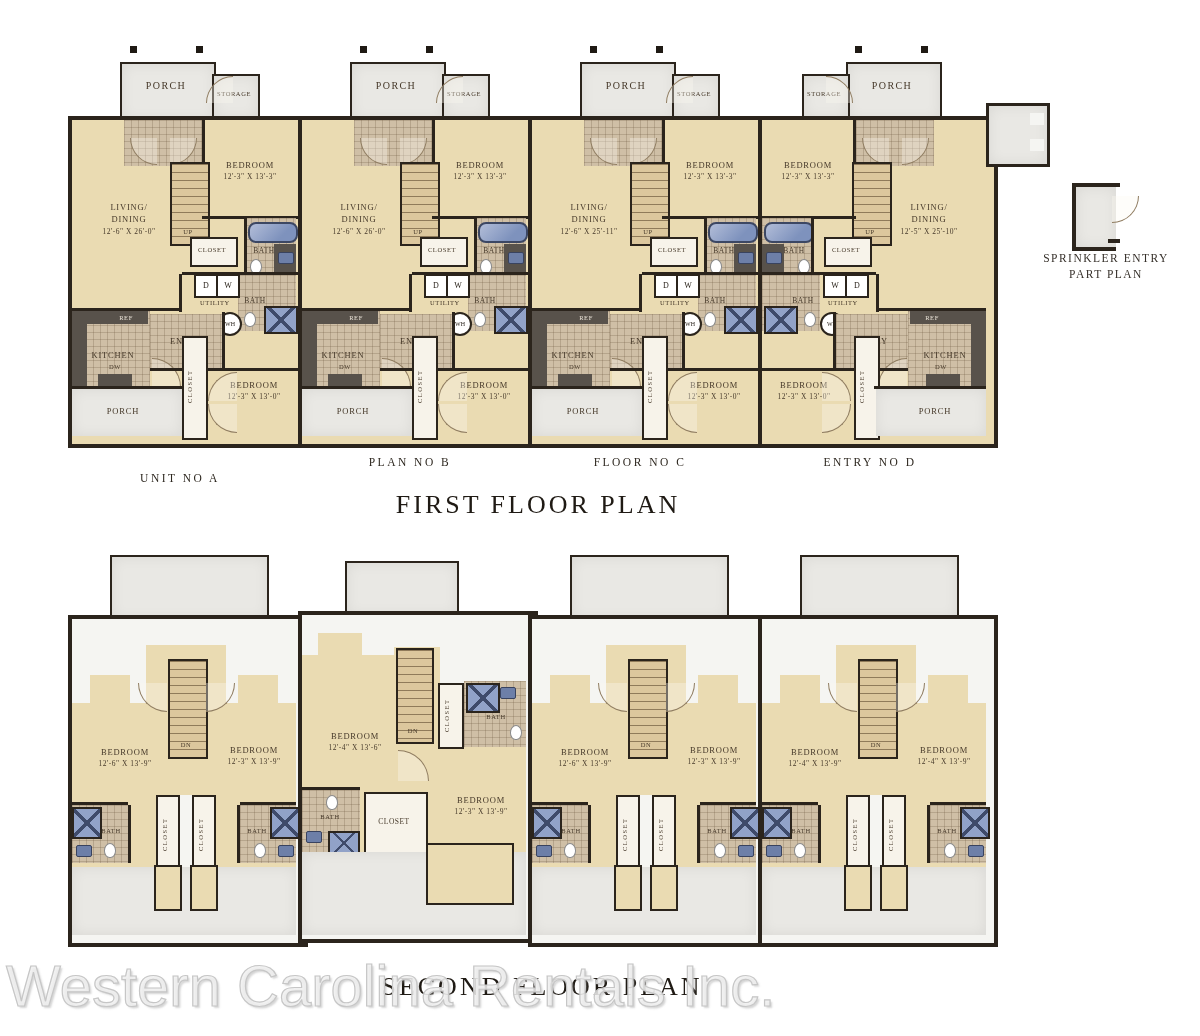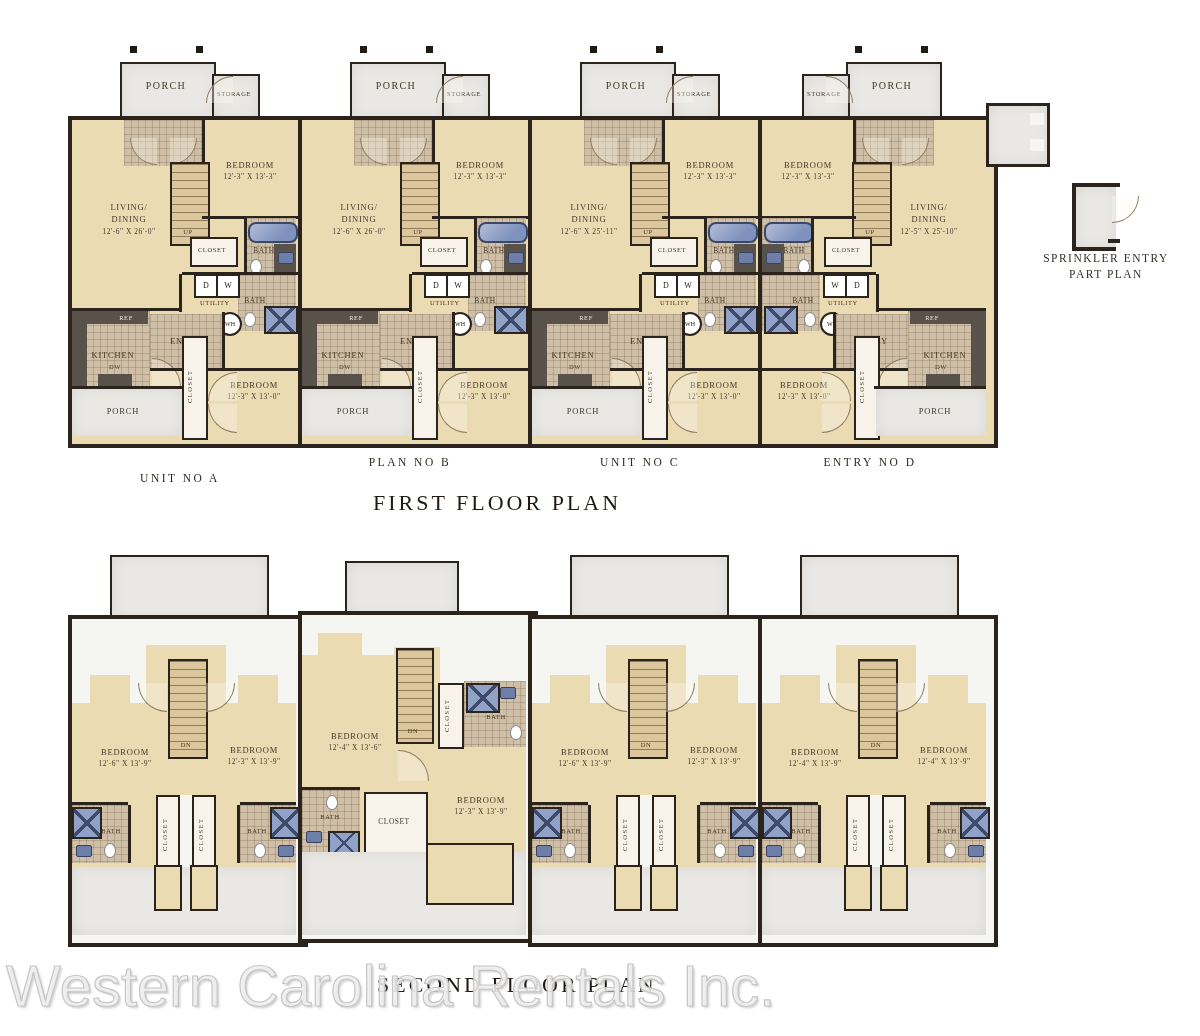--- a/index.html
+++ b/index.html
@@ -37,21 +37,21 @@
   .sink{background:#6d7fa8;border:1px solid #39435f;border-radius:2px;}
   .counter{background:#58524b;}
   .cv{position:absolute;writing-mode:vertical-rl;transform:rotate(180deg);font-size:6.5px;
       letter-spacing:1.5px;color:#46392a;text-align:center;}
   .arc{position:absolute;border:1px solid #8f7c60;background:rgba(252,249,242,.35);}
   .arc.tl{border-right:none;border-bottom:none;border-top-left-radius:100%;}
   .arc.tr{border-left:none;border-bottom:none;border-top-right-radius:100%;}
   .arc.bl{border-right:none;border-top:none;border-bottom-left-radius:100%;}
   .arc.br{border-left:none;border-top:none;border-bottom-right-radius:100%;}
   .caption{position:absolute;font-size:11.5px;letter-spacing:2.5px;color:#2e2820;text-align:center;}
-  .title{position:absolute;font-size:22px;letter-spacing:3px;color:#1f1a14;text-align:left;white-space:nowrap;}
+  .title{position:absolute;font-size:26px;letter-spacing:3px;color:#1f1a14;text-align:center;white-space:nowrap;}
   .post{position:absolute;background:#1f1a14;width:7px;height:7px;}
   .unit{position:absolute;width:232px;height:420px;}
   .watermark{position:absolute;font-family:"Liberation Sans",sans-serif;font-size:58px;
       color:rgba(240,240,240,.85);-webkit-text-stroke:1.2px #c6c6c6;
       text-shadow:2px 2px 2px rgba(150,150,150,.4);white-space:nowrap;z-index:50;pointer-events:none;}
 </style>
 </head>
 <body>
 
 <div class="canvas">
@@ -242,21 +242,21 @@
   <div class="wall" style="position:absolute;left:82px;top:308px;width:150px;height:3px"></div>
   <div class="a cream w2" style="left:114px;top:276px;width:22px;height:100px"></div>
   <div class="cv" style="left:118px;top:290px;height:72px">CLOSET</div>
   <div class="lbl s8" style="left:140px;top:320px;width:92px">BEDROOM</div>
   <div class="lbl s7" style="left:140px;top:332px;width:92px">12'-3" X 13'-0"</div>
   <div class="arc tl" style="left:140px;top:312px;width:28px;height:28px"></div>
   <div class="arc bl" style="left:140px;top:344px;width:28px;height:28px"></div>
   <div class="wall" style="position:absolute;left:4px;top:326px;width:112px;height:3px"></div>
   <div class="a gray" style="left:4px;top:329px;width:110px;height:47px"></div>
   <div class="lbl s8" style="left:20px;top:346px;width:70px">PORCH</div>
-  <div class="caption" style="left:0;top:396px;width:224px">UNIT NO C</div>
+  <div class="caption" style="left:0;top:396px;width:224px">FLOOR NO C</div>
 </div>
   <div class="unit" style="left:758px;top:60px">
   <div class="post" style="left:163px;top:-14px"></div>
   <div class="post" style="left:97px;top:-14px"></div>
   <div class="a gray w2" style="left:88px;top:2px;width:92px;height:56px"></div>
   <div class="lbl s9" style="left:88px;top:20px;width:92px">PORCH</div>
   <div class="a gray w2" style="left:44px;top:14px;width:44px;height:42px"></div>
   <div class="lbl s6" style="left:44px;top:30px;width:44px">STORAGE</div>
   <div class="arc tr" style="left:68px;top:16px;width:26px;height:26px"></div>
   <div class="a beige w4" style="left:0;top:56px;width:232px;height:324px"></div>

